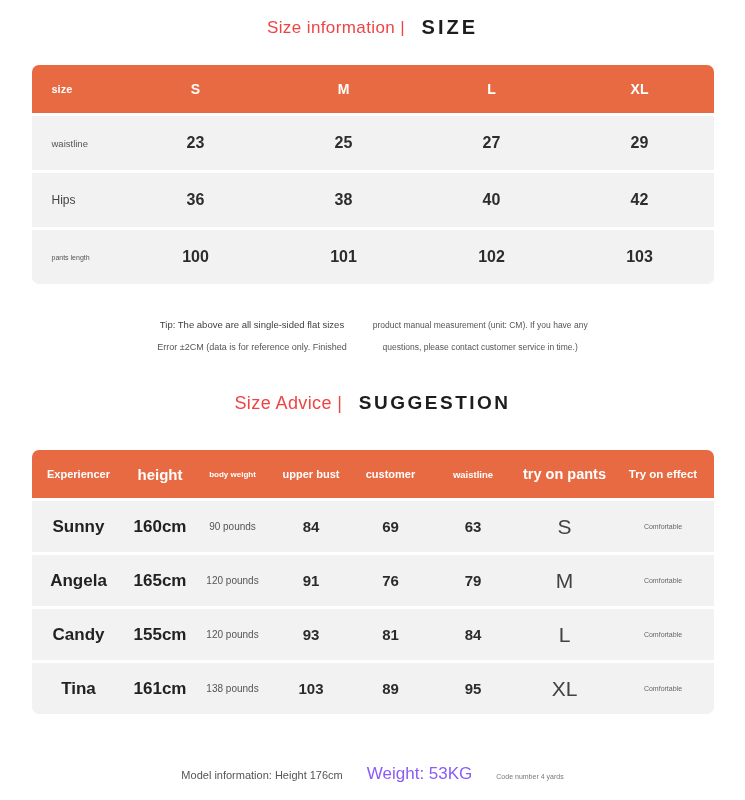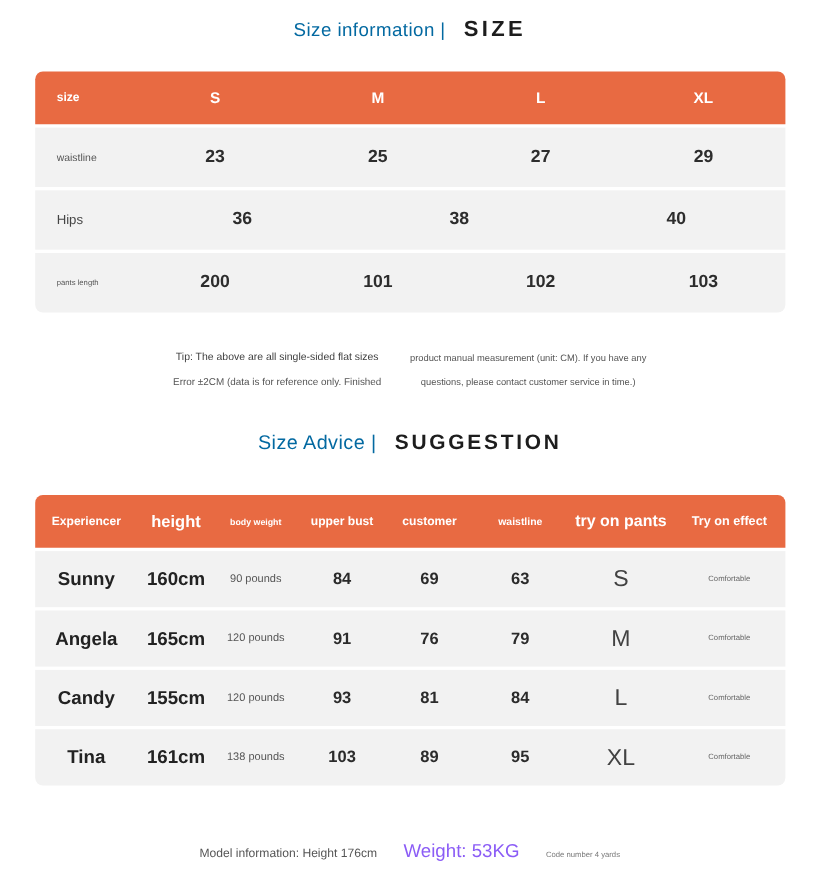--- a/index.html
+++ b/index.html
@@ -4,21 +4,21 @@
 <style>
   html,body{margin:0;padding:0;background:#ffffff;}
   .page{
     width:745px;height:800px;overflow:hidden;position:relative;
     font-family:"Liberation Sans", sans-serif;color:#333;background:#ffffff;
   }
   
   .sec-title{text-align:center;}
   .sec-title-1{padding-top:16px;}
   .sec-title-2{margin-top:34px;}
-  .sec-title .t-left{font-size:17px;color:#0369a1;letter-spacing:.4px;vertical-align:middle;text-align:center;}
+  .sec-title .t-left{font-size:17px;color:#ef4444;letter-spacing:.4px;vertical-align:middle;text-align:center;}
   .sec-title .t-right{font-size:20px;font-weight:bold;color:#1d1d1d;letter-spacing:3px;margin-left:12px;vertical-align:middle;}
   .sec-title-2 .t-left{font-size:18px;}
   .sec-title-2 .t-right{font-size:19px;letter-spacing:2.5px;}
 
   
   .tbl{width:682px;margin:0 auto;}
   .tbl-1{margin-top:26px;}
   .tbl-2{margin-top:36px;}
   .trow{display:flex;align-items:center;background:#F2F2F2;margin-top:3px;}
   .thead{background:#E86A42;color:#ffffff;margin-top:0;border-radius:7px 7px 0 0;}
@@ -93,24 +93,25 @@
       <div class="c-val val">23</div>
       <div class="c-val val">25</div>
       <div class="c-val val">27</div>
       <div class="c-val val">29</div>
     </div>
     <div class="trow">
       <div class="c-label lab-hips">Hips</div>
       <div class="c-val val">36</div>
       <div class="c-val val">38</div>
       <div class="c-val val">40</div>
+      <div class="c-val val">42</div>
     </div>
     <div class="trow">
       <div class="c-label lab-pants">pants length</div>
-      <div class="c-val val">200</div>
+      <div class="c-val val">100</div>
       <div class="c-val val">101</div>
       <div class="c-val val">102</div>
       <div class="c-val val">103</div>
     </div>
   </div>
 
   <div class="tip">
     <div class="tip-col tip-left">
       <div class="tip-line l1">Tip: The above are all single-sided flat sizes</div>
       <div class="tip-line l2">Error ±2CM (data is for reference only. Finished</div>

